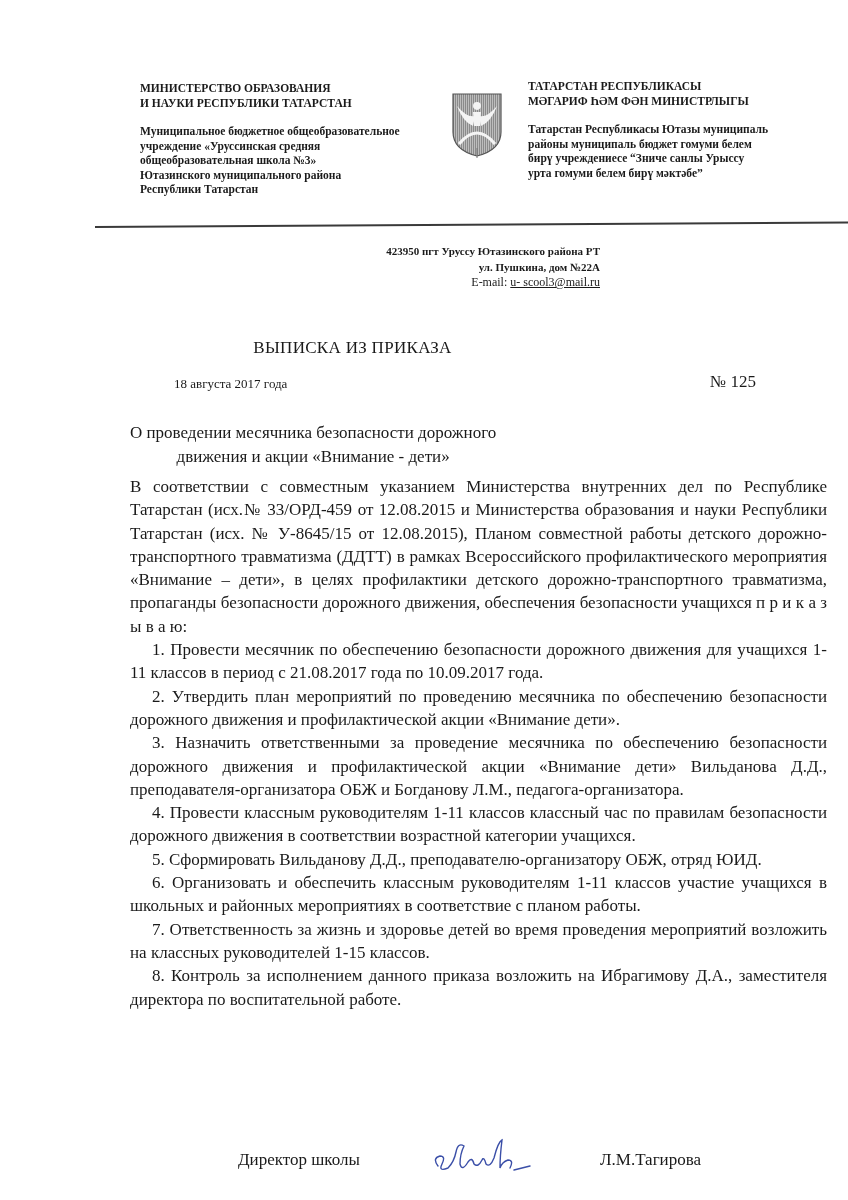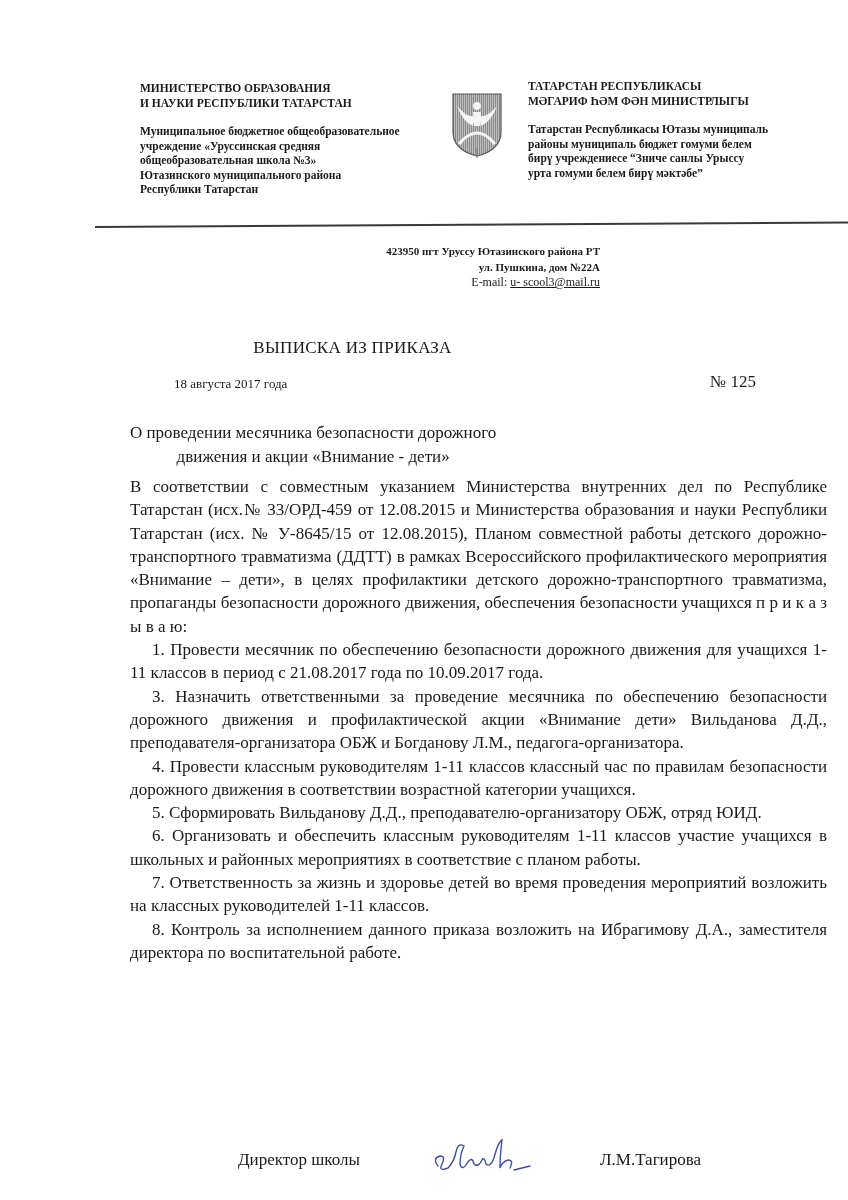--- a/index.html
+++ b/index.html
@@ -100,25 +100,26 @@
 <div class="abs number">№ 125</div>
 
 <div class="abs subject">
   <div>О проведении месячника безопасности дорожного</div>
   <div>движения и акции «Внимание - дети»</div>
 </div>
 
 <div class="abs body-text">
   <p class="para">В соответствии с совместным  указанием Министерства внутренних дел по Республике Татарстан (исх.№ 33/ОРД-459 от 12.08.2015  и Министерства образования и науки Республики Татарстан (исх. № У-8645/15 от 12.08.2015), Планом совместной работы детского дорожно-транспортного травматизма (ДДТТ) в рамках Всероссийского профилактического мероприятия «Внимание – дети», в целях профилактики детского дорожно-транспортного травматизма, пропаганды безопасности дорожного движения, обеспечения безопасности учащихся п р и к а з ы в а ю:</p>
   <p class="item">1. Провести месячник по обеспечению безопасности дорожного движения для учащихся 1-11 классов в период с  21.08.2017 года по 10.09.2017 года.</p>
+  <p class="item">2. Утвердить план мероприятий по проведению месячника по обеспечению безопасности дорожного движения и профилактической акции «Внимание дети».</p>
   <p class="item">3. Назначить ответственными за проведение месячника по обеспечению безопасности дорожного движения и профилактической акции «Внимание дети» Вильданова Д.Д., преподавателя-организатора ОБЖ  и Богданову Л.М., педагога-организатора.</p>
   <p class="item">4. Провести классным руководителям 1-11 классов классный час по правилам безопасности дорожного движения в соответствии возрастной категории учащихся.</p>
   <p class="item">5.    Сформировать Вильданову Д.Д., преподавателю-организатору ОБЖ, отряд ЮИД.</p>
   <p class="item">6.    Организовать и обеспечить  классным руководителям 1-11 классов участие   учащихся в школьных и районных мероприятиях  в соответствие с планом работы.</p>
-  <p class="item">7.    Ответственность за жизнь и здоровье детей во время проведения мероприятий возложить на классных руководителей 1-11 классов.</p>
+  <p class="item">7.    Ответственность за жизнь и здоровье детей во время проведения мероприятий возложить на классных руководителей 1-15 классов.</p>
   <p class="item">8.  Контроль за исполнением данного приказа возложить на Ибрагимову Д.А., заместителя директора по воспитательной работе.</p>
 </div>
 
 <div class="abs sign-role">Директор школы</div>
 <div class="abs signature">
   <svg width="110" height="50" viewBox="0 0 110 50">
     <path id="sig-path" d="M8 34 Q2 26 10 24 Q16 24 12 32 Q8 40 18 36 Q24 30 26 20 Q28 10 34 14 Q30 22 30 32 Q32 40 38 30 Q42 24 44 32 Q48 36 52 28 Q54 24 56 32 Q60 36 64 26 Q68 10 72 8 Q70 24 70 36 Q72 30 78 28 Q84 28 80 36 M84 38 L100 34" fill="none" stroke="#3b4fa8" stroke-width="1.4" stroke-linecap="round"></path>
   </svg>
 </div>
 <div class="abs sign-name">Л.М.Тагирова</div>

